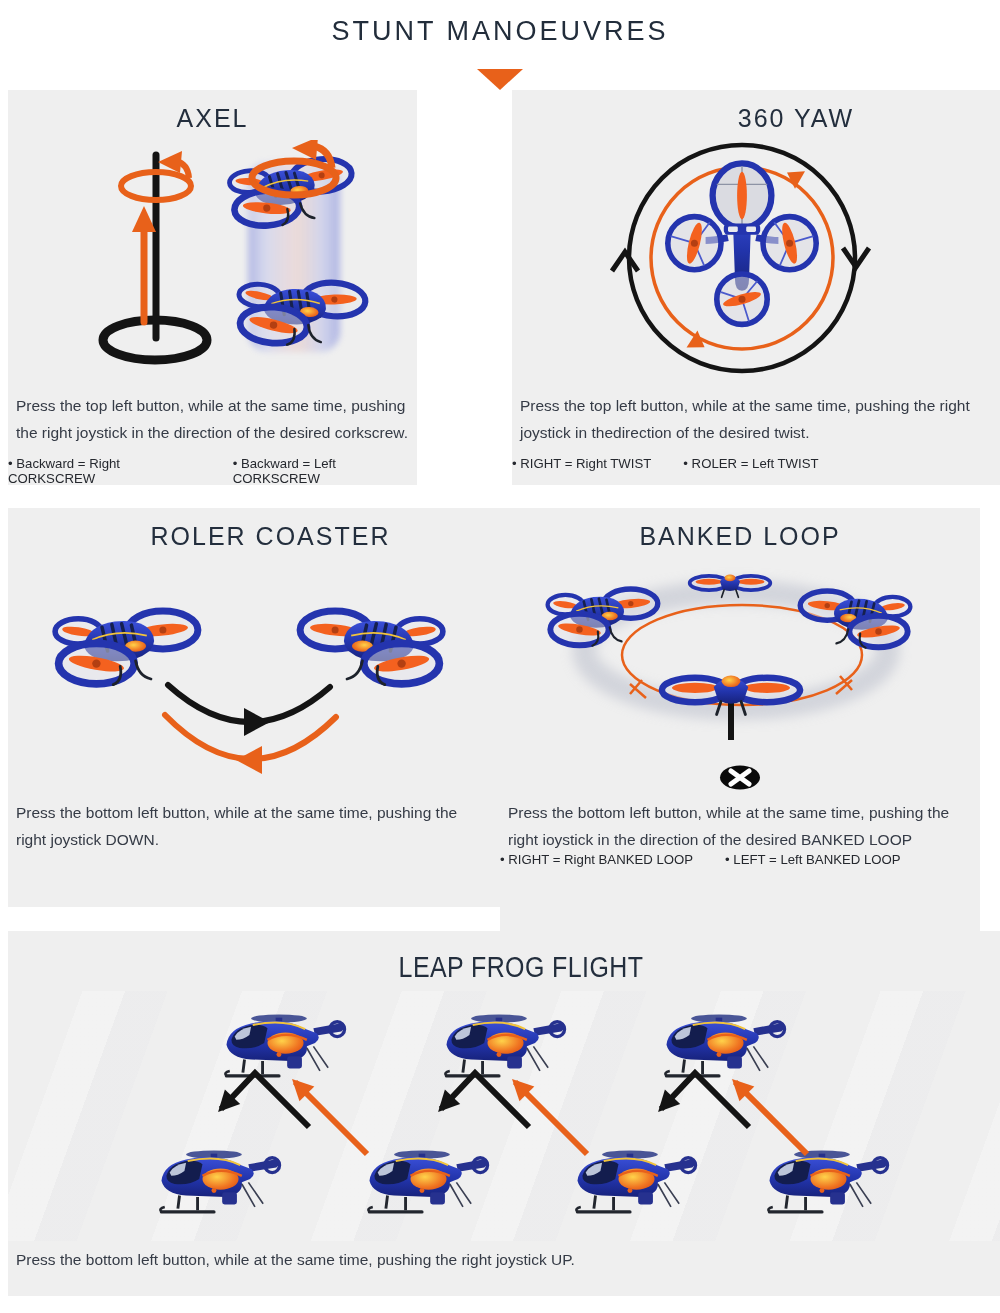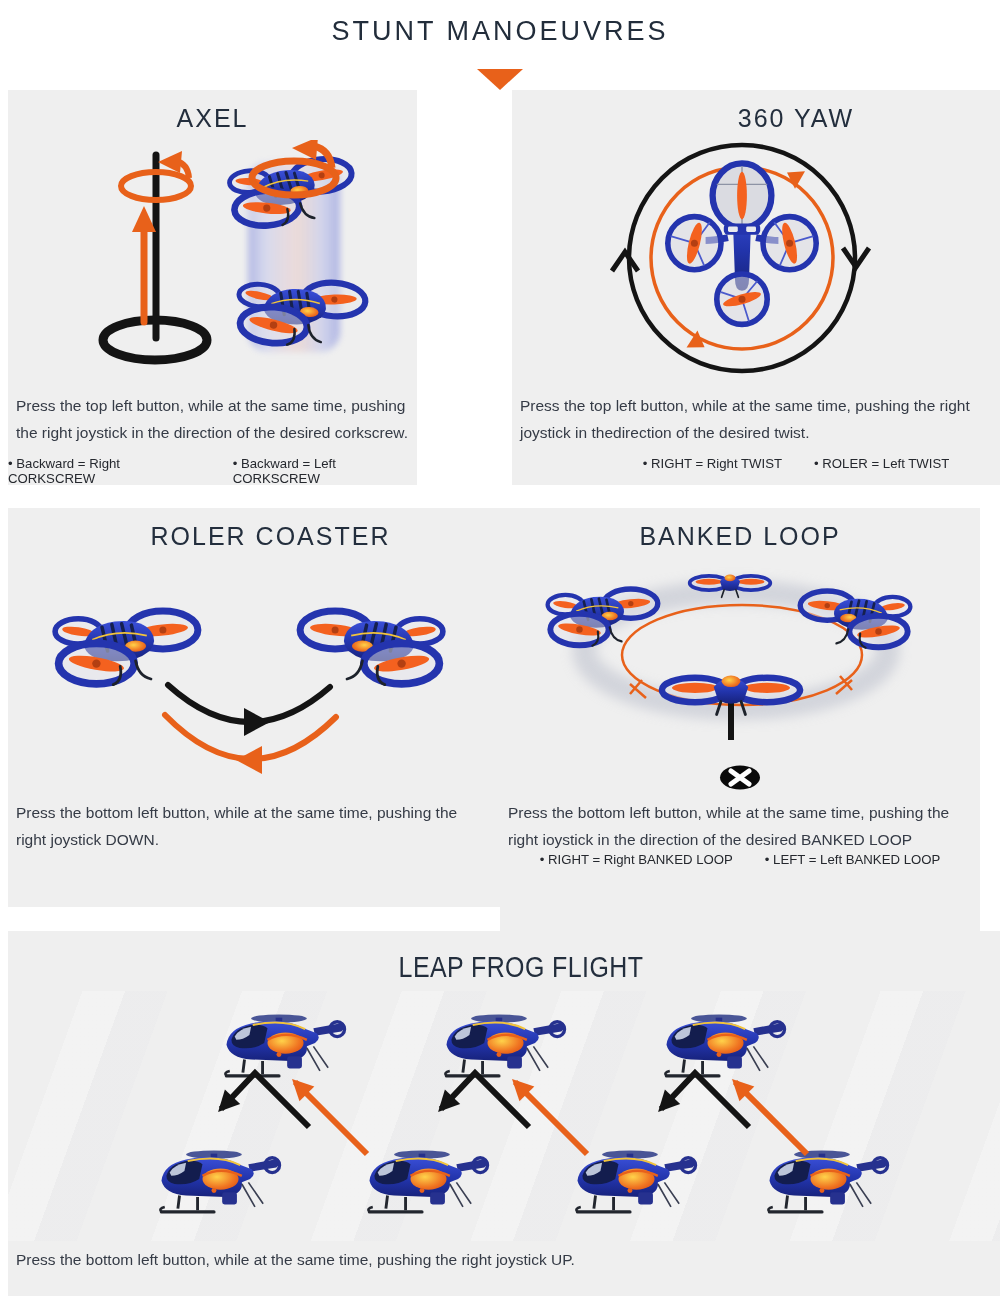--- a/index.html
+++ b/index.html
@@ -21,21 +21,21 @@
   #p-leap  {left:8px;  top:931px; width:984px;height:365px;padding-left:42px;}
   .ptitle{position:absolute;top:14px;left:0;width:100%;text-align:center;margin:0;
           font-size:25px;font-weight:500;letter-spacing:2px;color:#232e3d;}
   .ptitle.condensed{font-size:29px;letter-spacing:.5px;transform:scaleX(.86);}
   .pfig{position:absolute;left:0;display:block;}
   .pdesc{position:absolute;left:0;width:100%;margin:8px;text-align:left;
          font-size:15.5px;line-height:1.72;color:#353b46;}
   .pdesc span{display:inline-block;max-width:462px;}
   #p-banked .pdesc span{max-width:474px;}
   #p-leap .pdesc span{max-width:900px;}
-  .pbullets{position:absolute;left:0;width:100%;display:flex;justify-content:center;
+  .pbullets{position:absolute;left:0;width:100%;display:flex;
             gap:32px;font-size:13.2px;font-weight:500;color:#25282e;}
   .xicon{position:absolute;left:0;width:100%;text-align:center;}
   .streaks{position:absolute;left:0;top:60px;width:100%;height:250px;
            background:repeating-linear-gradient(110deg,rgba(255,255,255,0) 0 70px,
                       rgba(255,255,255,.55) 70px 110px,rgba(224,224,230,.35) 110px 150px);
            opacity:.45;}
 </style>
 </head>
 <body>
 

